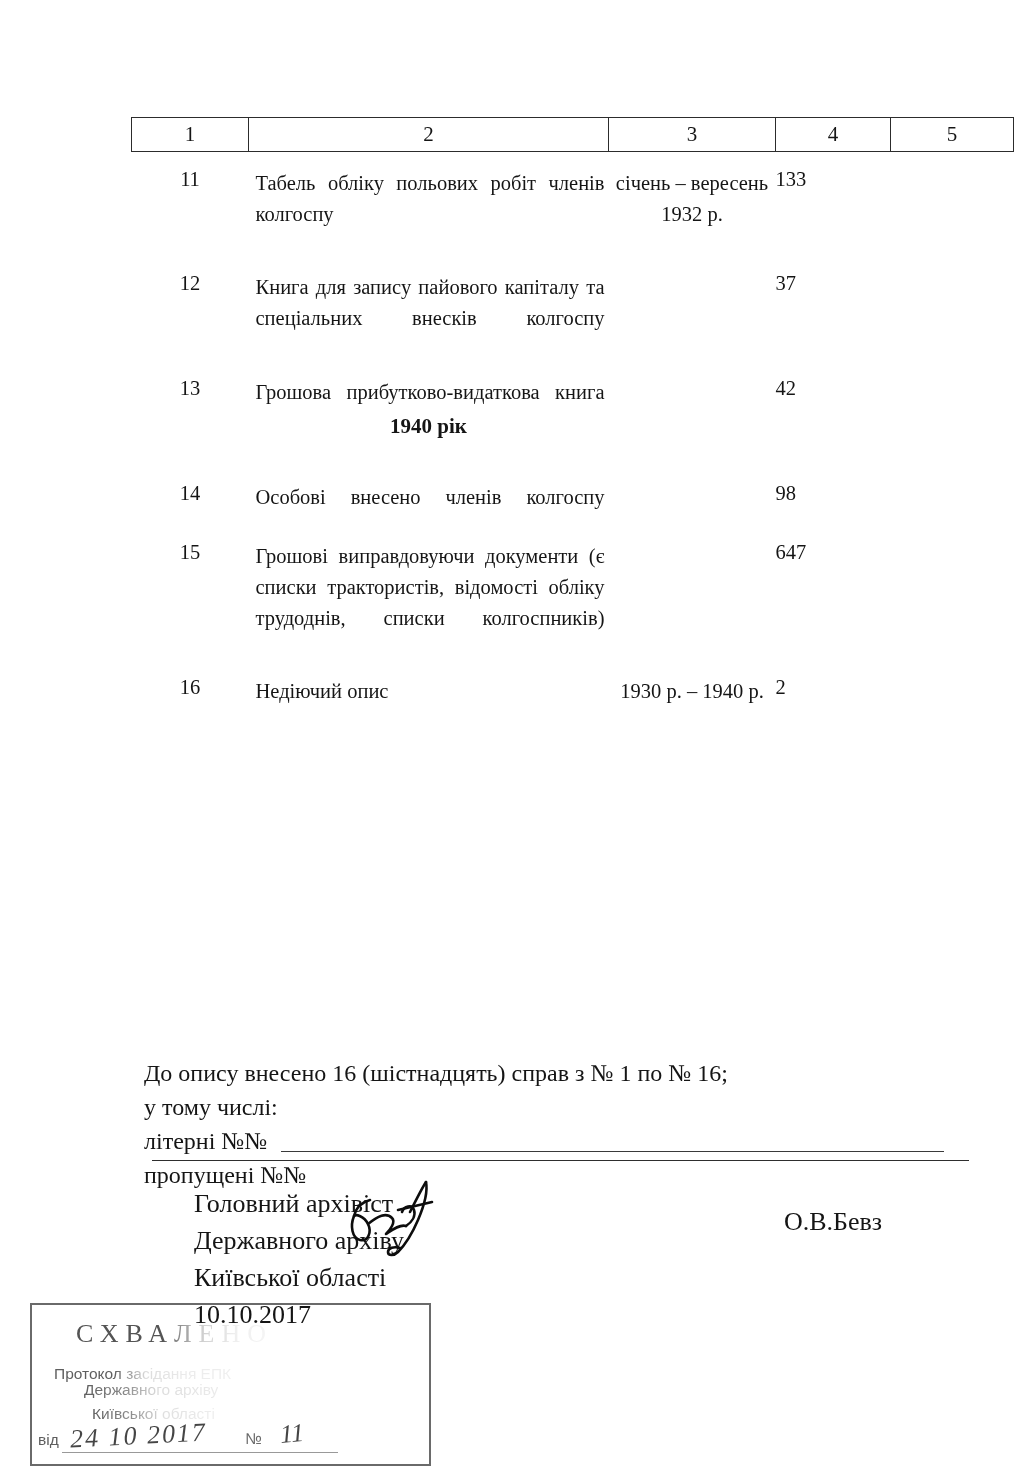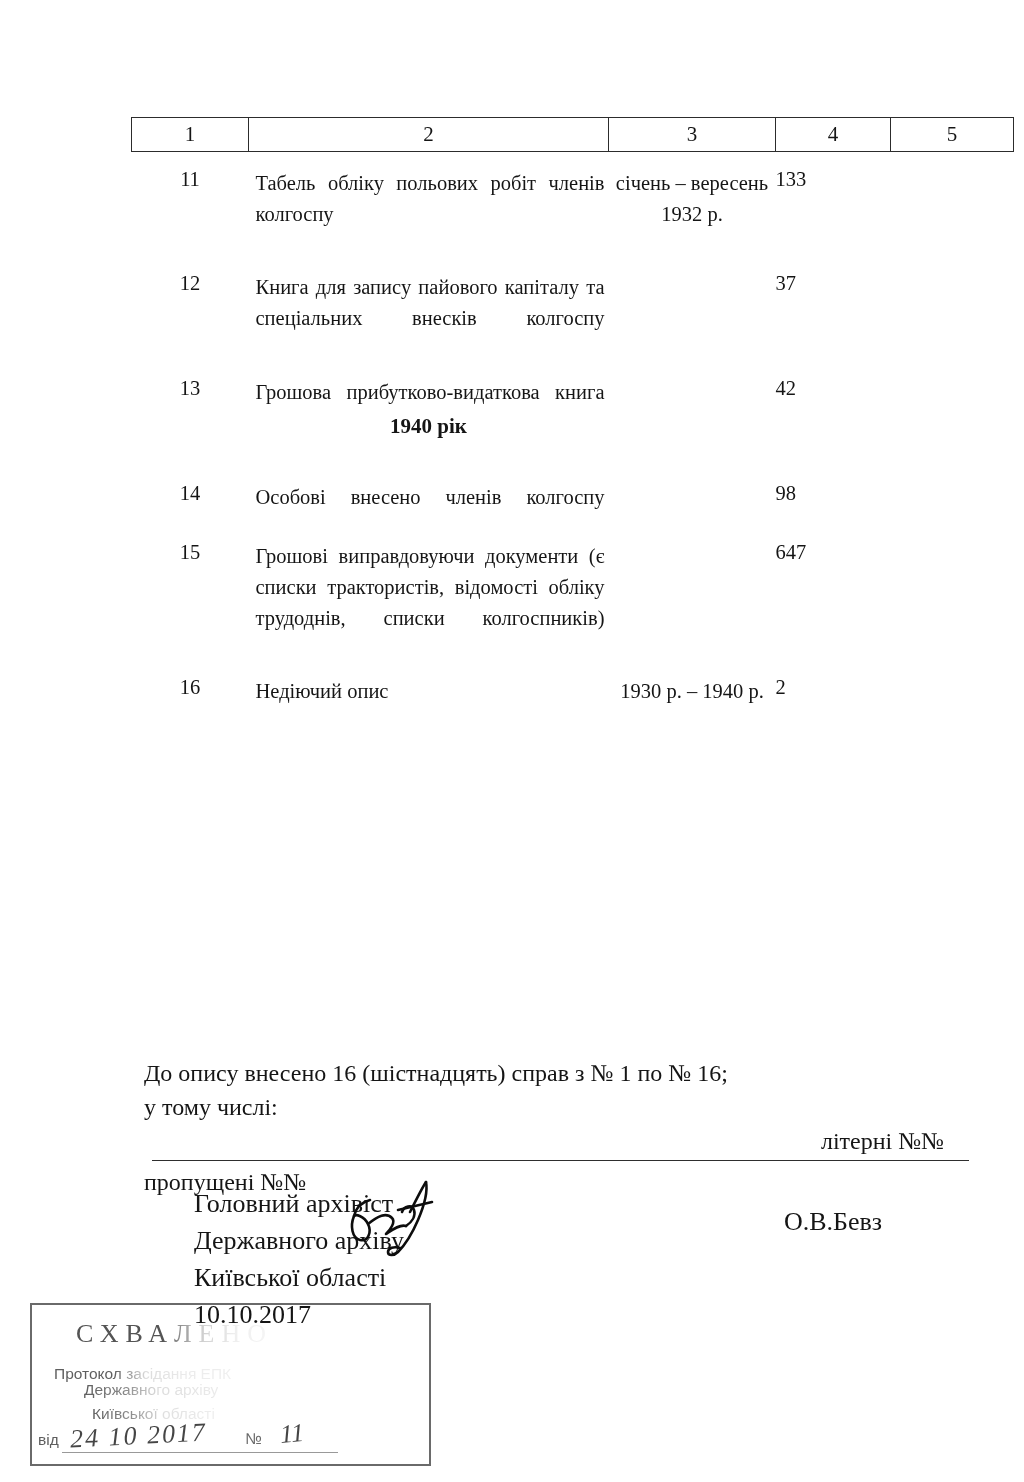--- a/index.html
+++ b/index.html
@@ -93,21 +93,20 @@
     top: 1012px;
     width: 800px;
     font-size: 24px;
     line-height: 1.42;
     margin-top: 44px;
   }
   .summary .line { white-space: nowrap; }
   .summary .rule-line {
     display: flex;
     align-items: flex-end;
-    flex-direction: column;
   }
   .summary .rule-line .lbl { white-space: nowrap; }
   .summary .rule-line .rule {
     flex: 1;
     border-bottom: 1.4px solid #3a3a3a;
     margin-left: 14px;
     margin-bottom: 6px;
     height: 0;
   }
 

